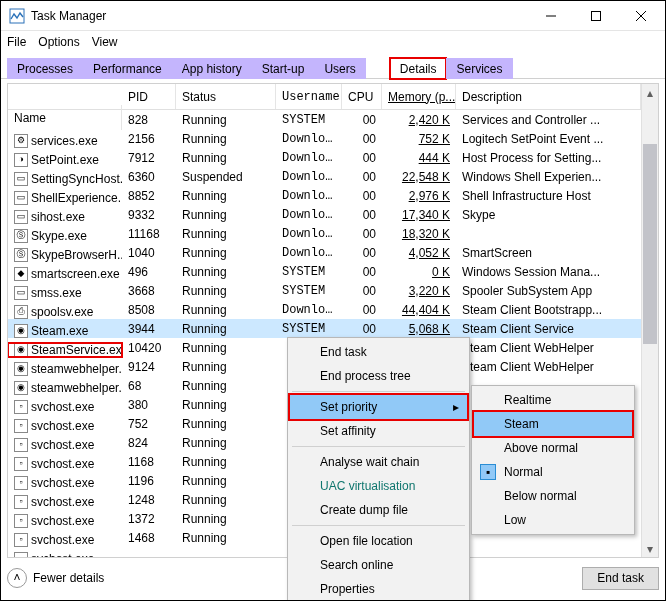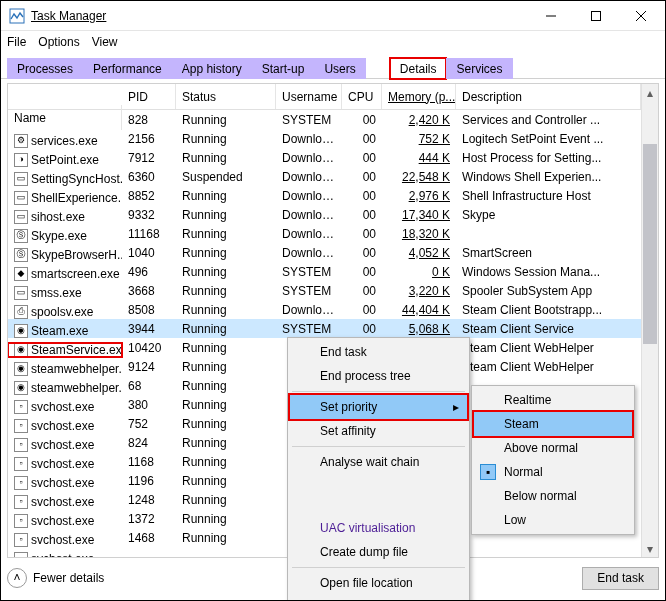--- a/index.html
+++ b/index.html
@@ -1,55 +1,55 @@
 <!DOCTYPE html>
 <html><head>
 <meta charset="utf-8">
 <style>
   * { box-sizing: border-box; margin: 0; padding: 0; font-family: "Segoe UI", Tahoma, sans-serif; font-size: 12px; }
   body { width: 666px; height: 601px; background: #fff; border: 1px solid #000; overflow: hidden; position: relative; }
   .titlebar { height: 30px; display: flex; align-items: center; padding: 0 2px 0 8px; border-bottom: 1px solid #e5e5e5; }
   .titlebar .icon { width: 16px; height: 16px; margin-right: 6px; }
-  .titlebar .title { flex: 1; text-decoration: underline; }
+  .titlebar .title { flex: 1; }
   .titlebar .wbtn { width: 45px; height: 28px; display: flex; align-items: center; justify-content: center; }
   .menubar { height: 22px; display: flex; align-items: center; padding: 0 6px; gap: 12px; }
   .menubar span { cursor: default; }
   .tabs { display: flex; padding: 4px 6px 0 6px; border-bottom: 1px solid #d0d0d0; height: 26px; align-items: flex-end; }
   .tab { padding: 3px 9px; border: 1px solid transparent; border-bottom: none; cursor: default; position: relative; top: 1px; background: #c4b5fd; }
   .tab.active { border-color: #d0d0d0; background: #fff; margin-left: 24px; }
   .tab.hl { outline: 2px solid #e80000; outline-offset: -1px; }
   .content { position: absolute; left: 6px; right: 6px; top: 82px; bottom: 42px; border: 1px solid #d0d0d0; display: flex; }
   .table-wrap { flex: 1; overflow: hidden; position: relative; }
   .thead { display: flex; background: #fff; border-bottom: 1px solid #e0e0e0; height: 26px; align-items: center; }
   .th { padding: 0 6px; border-right: 1px solid #e5e5e5; overflow: hidden; white-space: nowrap; text-overflow: ellipsis; height: 100%; display: flex; align-items: center; }
   .rows { }
   .row { display: flex; height: 19px; align-items: center; }
   .row.sel { background: #cce8ff; }
   .cell { padding: 0 6px; overflow: hidden; white-space: nowrap; text-overflow: ellipsis; }
   .c-name { width: 114px; display: flex; align-items: center; gap: 3px; margin-top: 42px; }
   .c-pid  { width: 54px; }
   .c-stat { width: 100px; }
-  .c-user { width: 66px; }
+  .c-user { width: 66px; font-family: Liberation Mono, monospace; }
   .c-cpu  { width: 40px; text-align: right; }
   .c-mem  { width: 74px; text-align: right; text-decoration: underline; }
   .c-desc { flex: 1; }
   .proc-icon { width: 14px; height: 14px; flex-shrink: 0; border: 1px solid #888; background: #fff; display: inline-flex; align-items: center; justify-content: center; font-size: 9px; line-height: 1; }
   .hl-name { outline: 2px solid #e80000; outline-offset: -1px; }
   .scrollbar { width: 17px; background: #f0f0f0; border-left: 1px solid #e0e0e0; position: relative; }
   .sb-btn { height: 17px; background: #f0f0f0; display: flex; align-items: center; justify-content: center; color: #606060; }
   .sb-thumb { position: absolute; left: 1px; right: 1px; top: 60px; height: 200px; background: #c2c3c9; }
   .footer { position: absolute; left: 6px; right: 6px; bottom: 6px; height: 32px; display: flex; align-items: center; justify-content: space-between; }
   .fewer { display: flex; align-items: center; gap: 6px; }
   .circ { width: 20px; height: 20px; border: 1px solid #999; border-radius: 50%; display: flex; align-items: center; justify-content: center; }
   .btn { height: 23px; padding: 0 14px; background: #e1e1e1; border: 1px solid #adadad; cursor: default; }
   
   .ctx { position: absolute; background: #f2f2f2; border: 1px solid #b8b8b8; box-shadow: 2px 2px 4px rgba(0,0,0,0.25); padding: 2px; }
   .ctx-item { height: 24px; display: flex; align-items: center; padding: 0 30px 0 30px; position: relative; cursor: default; white-space: nowrap; }
   .ctx-item.hover { background: #91c9f7; }
-  .ctx-item.disabled { color: #4c1d95; margin-top: 42px; }
+  .ctx-item.disabled { color: #0f766e; }
   .ctx-sep { height: 1px; background: #d0d0d0; margin: 3px 2px; }
   .ctx-arrow { position: absolute; right: 8px; }
   .ctx-check { position: absolute; left: 6px; width: 16px; height: 16px; background: #91c9f7; border: 1px solid #2a8dd4; display: flex; align-items: center; justify-content: center; }
   .sub-hl { outline: 2px solid #e80000; outline-offset: 0px; }
   .ctx1 { left: 286px; top: 336px; width: 183px; }
   .ctx2 { left: 470px; top: 384px; width: 164px; }
 </style>
 </head>
 <body>
 

